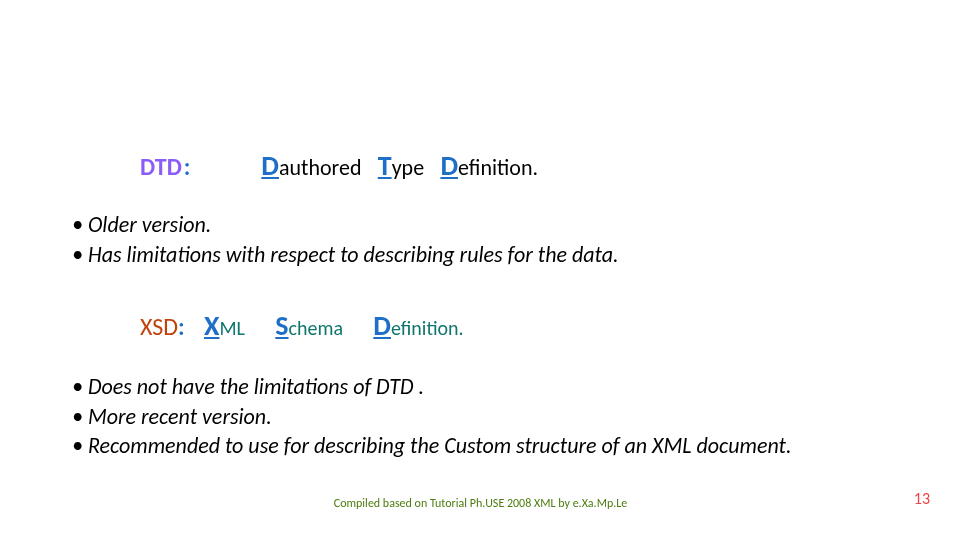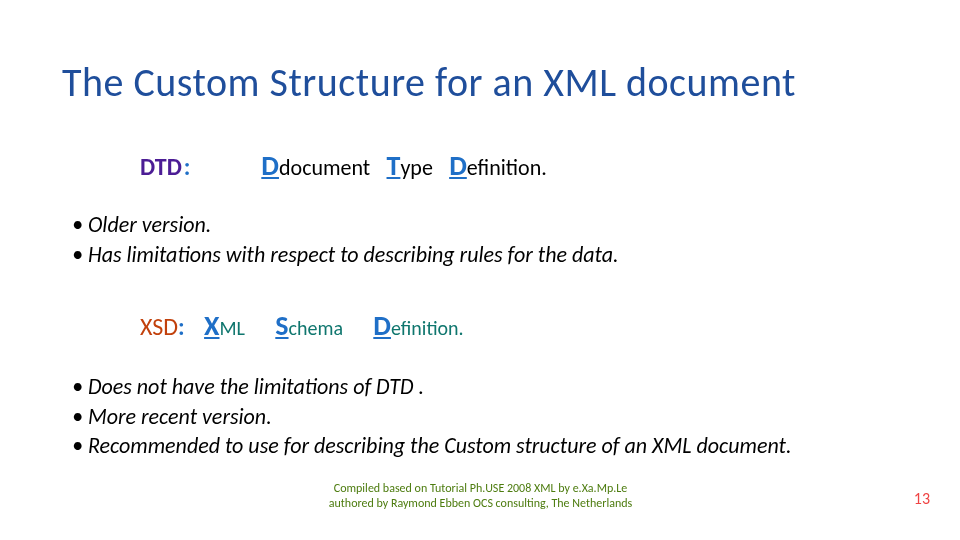--- a/index.html
+++ b/index.html
@@ -11,21 +11,21 @@
     font-size: 40px;
     font-weight: 400;
     color: #1f4e9b;
     letter-spacing: 0.5px;
   }
   .row1 {
     position: absolute;
     left: 140px; top: 148px;
     font-size: 24px;
   }
-  .row1 .abbr { font-weight: 700; color: #4c1d95; }
+  .row1 .abbr { font-weight: 700; color: #8b5cf6; }
   .row1 .colon { font-weight: 700; color: #1f6fc7; margin-left: 2px; }
   .row1 .spacer { display: inline-block; width: 60px; }
   .row1 .big { font-weight: 700; text-decoration: underline; font-size: 28px; color: #1f6fc7; }
   .row1 .rest { font-weight: 400; color: #000; font-size: 22px; }
   .bullets1 {
     position: absolute;
     left: 72px; top: 210px;
     font-size: 22px;
     line-height: 1.35;
   }
@@ -58,26 +58,25 @@
     position: absolute;
     right: 30px; bottom: 32px;
     font-size: 16px;
     color: #ef4444;
   }
 </style>
 </head>
 <body>
 
 <div class="slide">
-  <div class="title">The Custom  Structure for an XML document</div>
 
   <div class="row1">
     <span class="abbr">DTD</span><span class="colon">:</span>
     <span class="spacer"></span>
-    <span class="big">D</span><span class="rest">document</span>&nbsp;&nbsp;
+    <span class="big">D</span><span class="rest">authored</span>&nbsp;&nbsp;
     <span class="big">T</span><span class="rest">ype</span>&nbsp;&nbsp;
     <span class="big">D</span><span class="rest">efinition.</span>
   </div>
 
   <ul class="bullets1">
     <li>Older version.</li>
     <li>Has limitations with respect to describing rules for the data.</li>
   </ul>
 
   <div class="row2">
@@ -88,17 +87,16 @@
   </div>
 
   <ul class="bullets2">
     <li>Does not have the limitations of DTD .</li>
     <li>More recent  version.</li>
     <li>Recommended to use for describing the Custom structure of an XML document.</li>
   </ul>
 
   <div class="footer">
     <div>Compiled based on  Tutorial Ph.USE 2008 XML by e.Xa.Mp.Le</div>
-    <div>authored by Raymond Ebben OCS consulting, The Netherlands</div>
   </div>
 
   <div class="pagenum">13</div>
 </div>
 
 </body></html>

